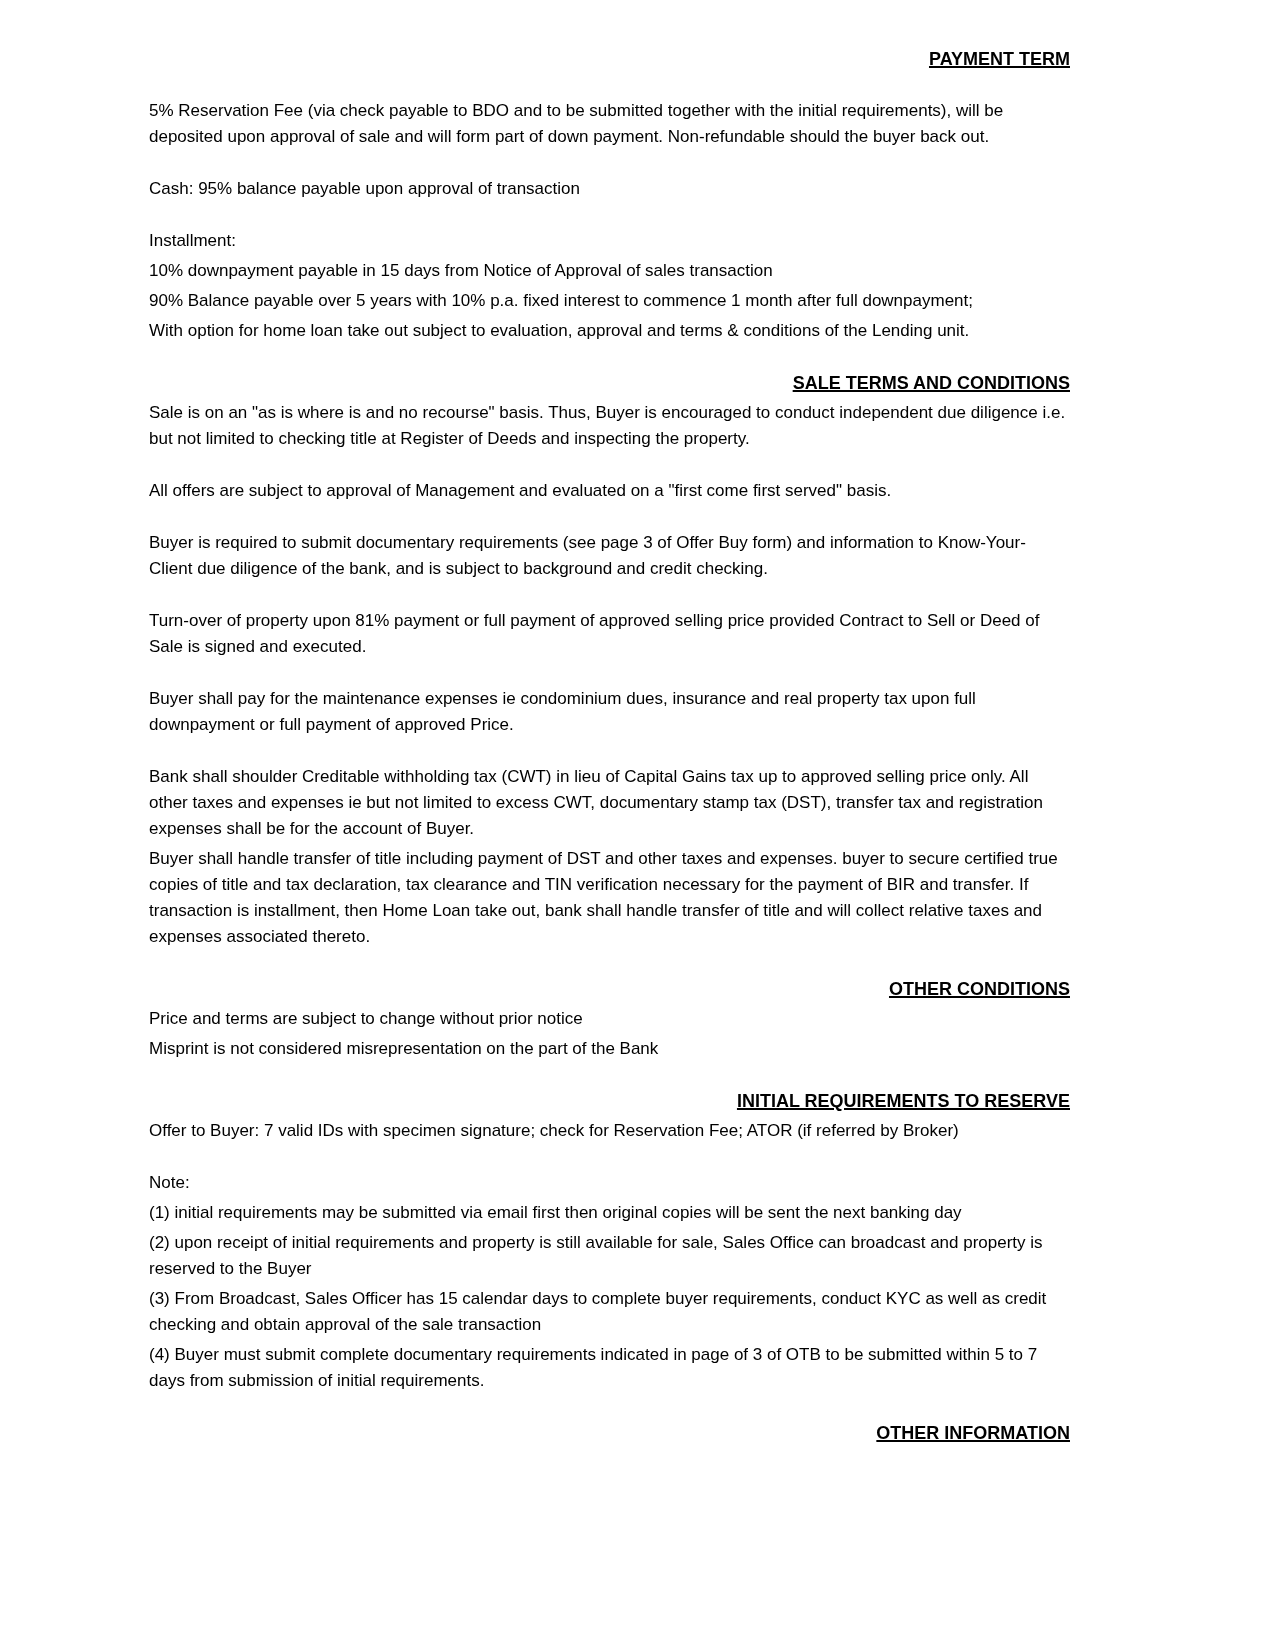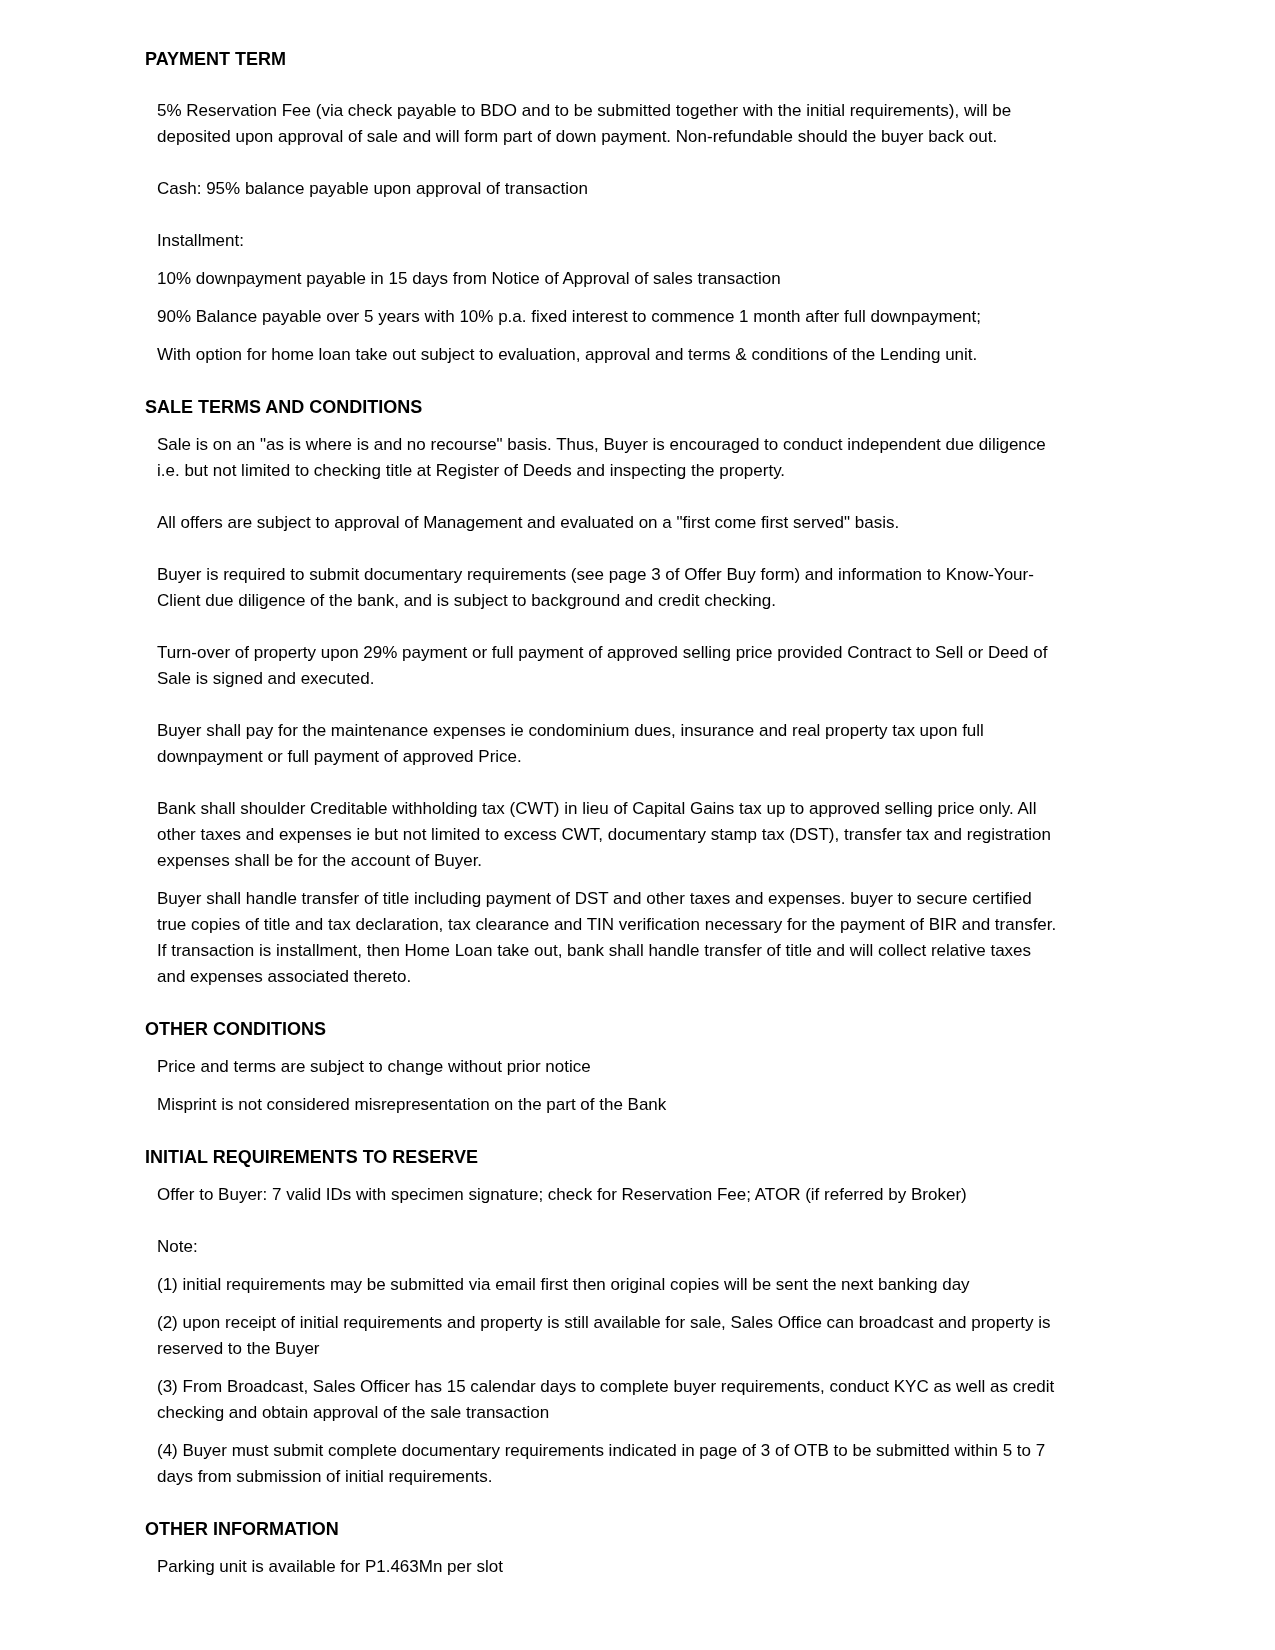--- a/index.html
+++ b/index.html
@@ -20,24 +20,26 @@
     top: 46px;
     width: 925px;
     font-size: 17px;
     line-height: 26px;
   }
   .doc h2 {
     margin: 0;
     font-size: 18px;
     line-height: 26px;
     font-weight: 700;
+    text-decoration: underline;
     text-decoration-thickness: 1.5px;
+    text-align: right;
   }
   .doc p {
-    margin: 12px;
+    margin: 4px;
   }
   .gap {
     margin-top: 26px !important;
   }
 </style>
 </head>
 <body>
 
 <main class="doc">
 
@@ -49,21 +51,21 @@
     <p>10% downpayment payable in 15 days from Notice of Approval of sales transaction</p>
     <p>90% Balance payable over 5 years with 10% p.a. fixed interest to commence 1 month after full downpayment;</p>
     <p>With option for home loan take out subject to evaluation, approval and terms &amp; conditions of the Lending unit.</p>
   </section>
 
   <section>
     <h2 class="gap">SALE TERMS AND CONDITIONS</h2>
     <p>Sale is on an "as is where is and no recourse" basis. Thus, Buyer is encouraged to conduct independent due diligence i.e. but not limited to checking title at Register of Deeds and inspecting the property.</p>
     <p class="gap">All offers are subject to approval of Management and evaluated on a "first come first served" basis.</p>
     <p class="gap">Buyer is required to submit documentary requirements (see page 3 of Offer Buy form) and information to Know-Your-Client due diligence of the bank, and is subject to background and credit checking.</p>
-    <p class="gap">Turn-over of property upon 29% payment or full payment of approved selling price provided Contract to Sell or Deed of Sale is signed and executed.</p>
+    <p class="gap">Turn-over of property upon 81% payment or full payment of approved selling price provided Contract to Sell or Deed of Sale is signed and executed.</p>
     <p class="gap">Buyer shall pay for the maintenance expenses ie condominium dues, insurance and real property tax upon full downpayment or full payment of approved Price.</p>
     <p class="gap">Bank shall shoulder Creditable withholding tax (CWT) in lieu of Capital Gains tax up to approved selling price only. All other taxes and expenses ie but not limited to excess CWT, documentary stamp tax (DST), transfer tax and registration expenses shall be for the account of Buyer.</p>
     <p>Buyer shall handle transfer of title including payment of DST and other taxes and expenses. buyer to secure certified true copies of title and tax declaration, tax clearance and TIN verification necessary for the payment of BIR and transfer. If transaction is installment, then Home Loan take out, bank shall handle transfer of title and will collect relative taxes and expenses associated thereto.</p>
   </section>
 
   <section>
     <h2 class="gap">OTHER CONDITIONS</h2>
     <p>Price and terms are subject to change without prior notice</p>
     <p>Misprint is not considered misrepresentation on the part of the Bank</p>
   </section>
@@ -73,16 +75,15 @@
     <p>Offer to Buyer: 7 valid IDs with specimen signature; check for Reservation Fee; ATOR (if referred by Broker)</p>
     <p class="gap">Note:</p>
     <p>(1) initial requirements may be submitted via email first then original copies will be sent the next banking day</p>
     <p>(2) upon receipt of initial requirements and property is still available for sale, Sales Office can broadcast and property is reserved to the Buyer</p>
     <p>(3) From Broadcast, Sales Officer has 15 calendar days to complete buyer requirements, conduct KYC as well as credit checking and obtain approval of the sale transaction</p>
     <p>(4) Buyer must submit complete documentary requirements indicated in page of 3 of OTB to be submitted within 5 to 7 days from submission of initial requirements.</p>
   </section>
 
   <section>
     <h2 class="gap">OTHER INFORMATION</h2>
-    <p>Parking unit is available for P1.463Mn per slot</p>
   </section>
 
 </main>
 
 </body></html>

